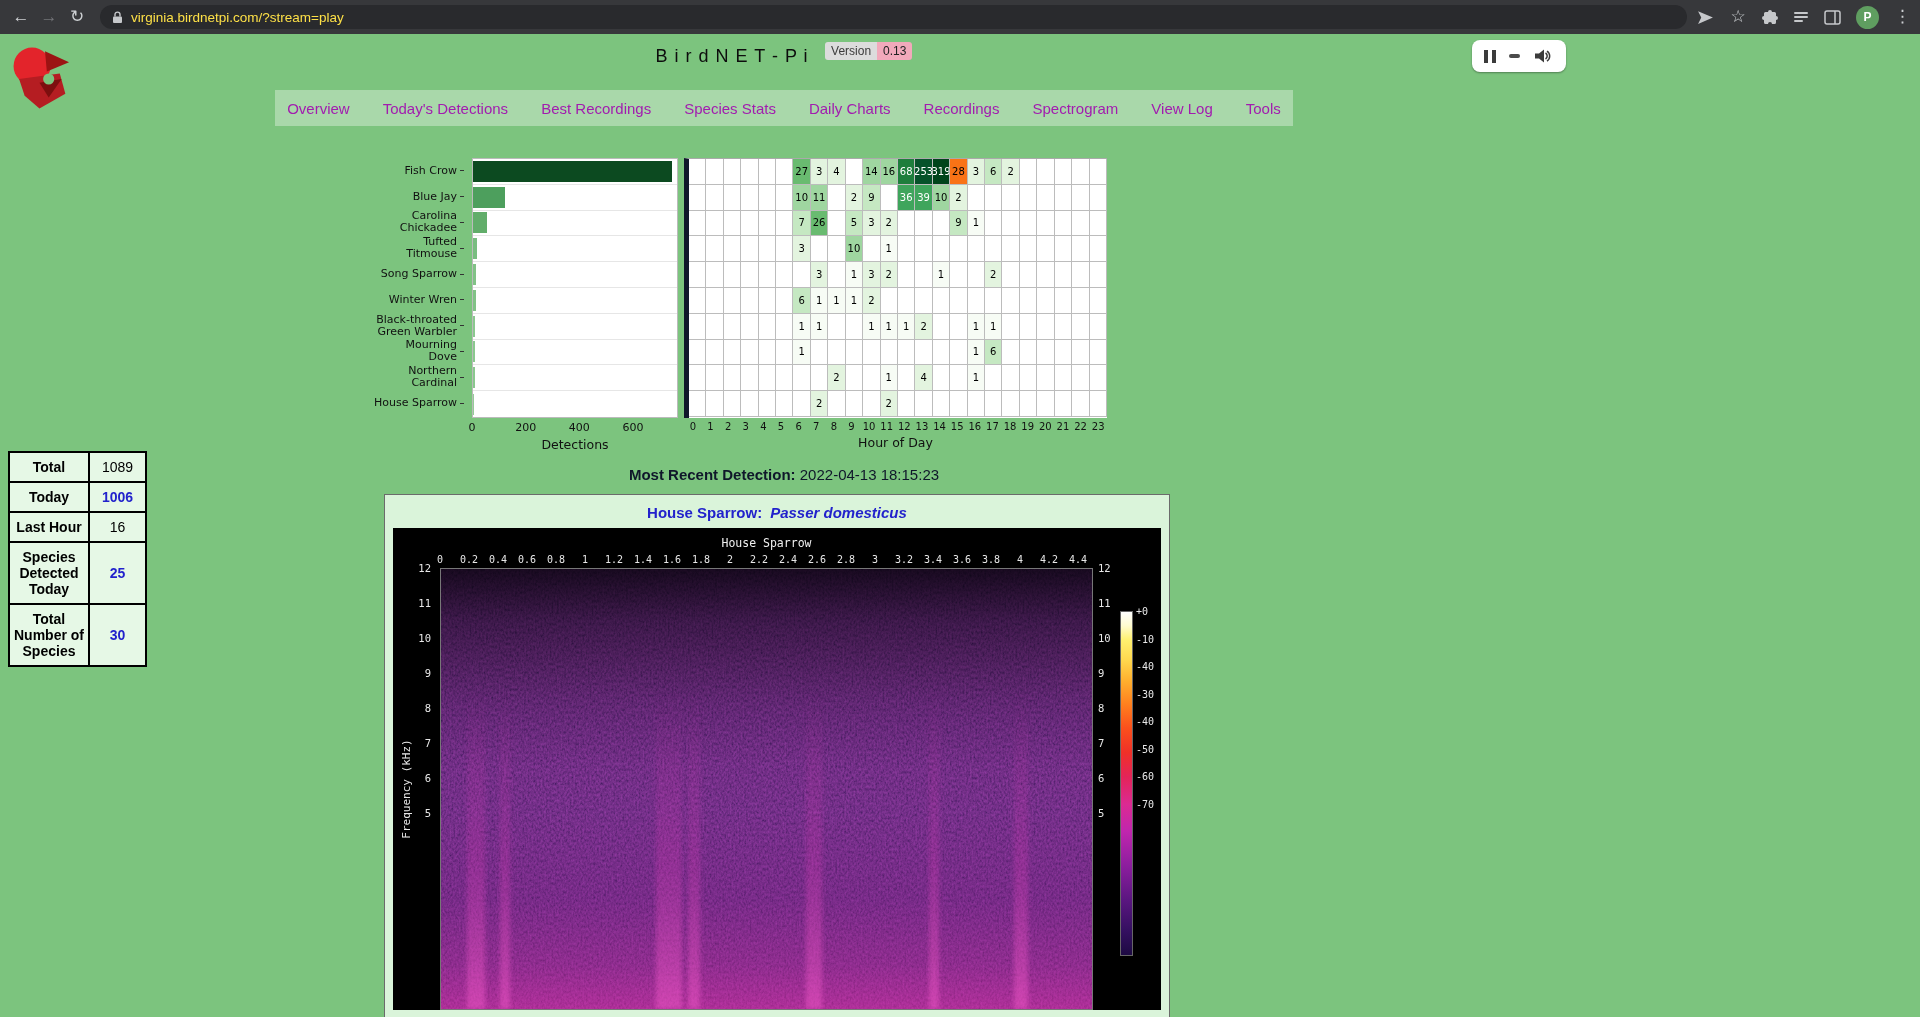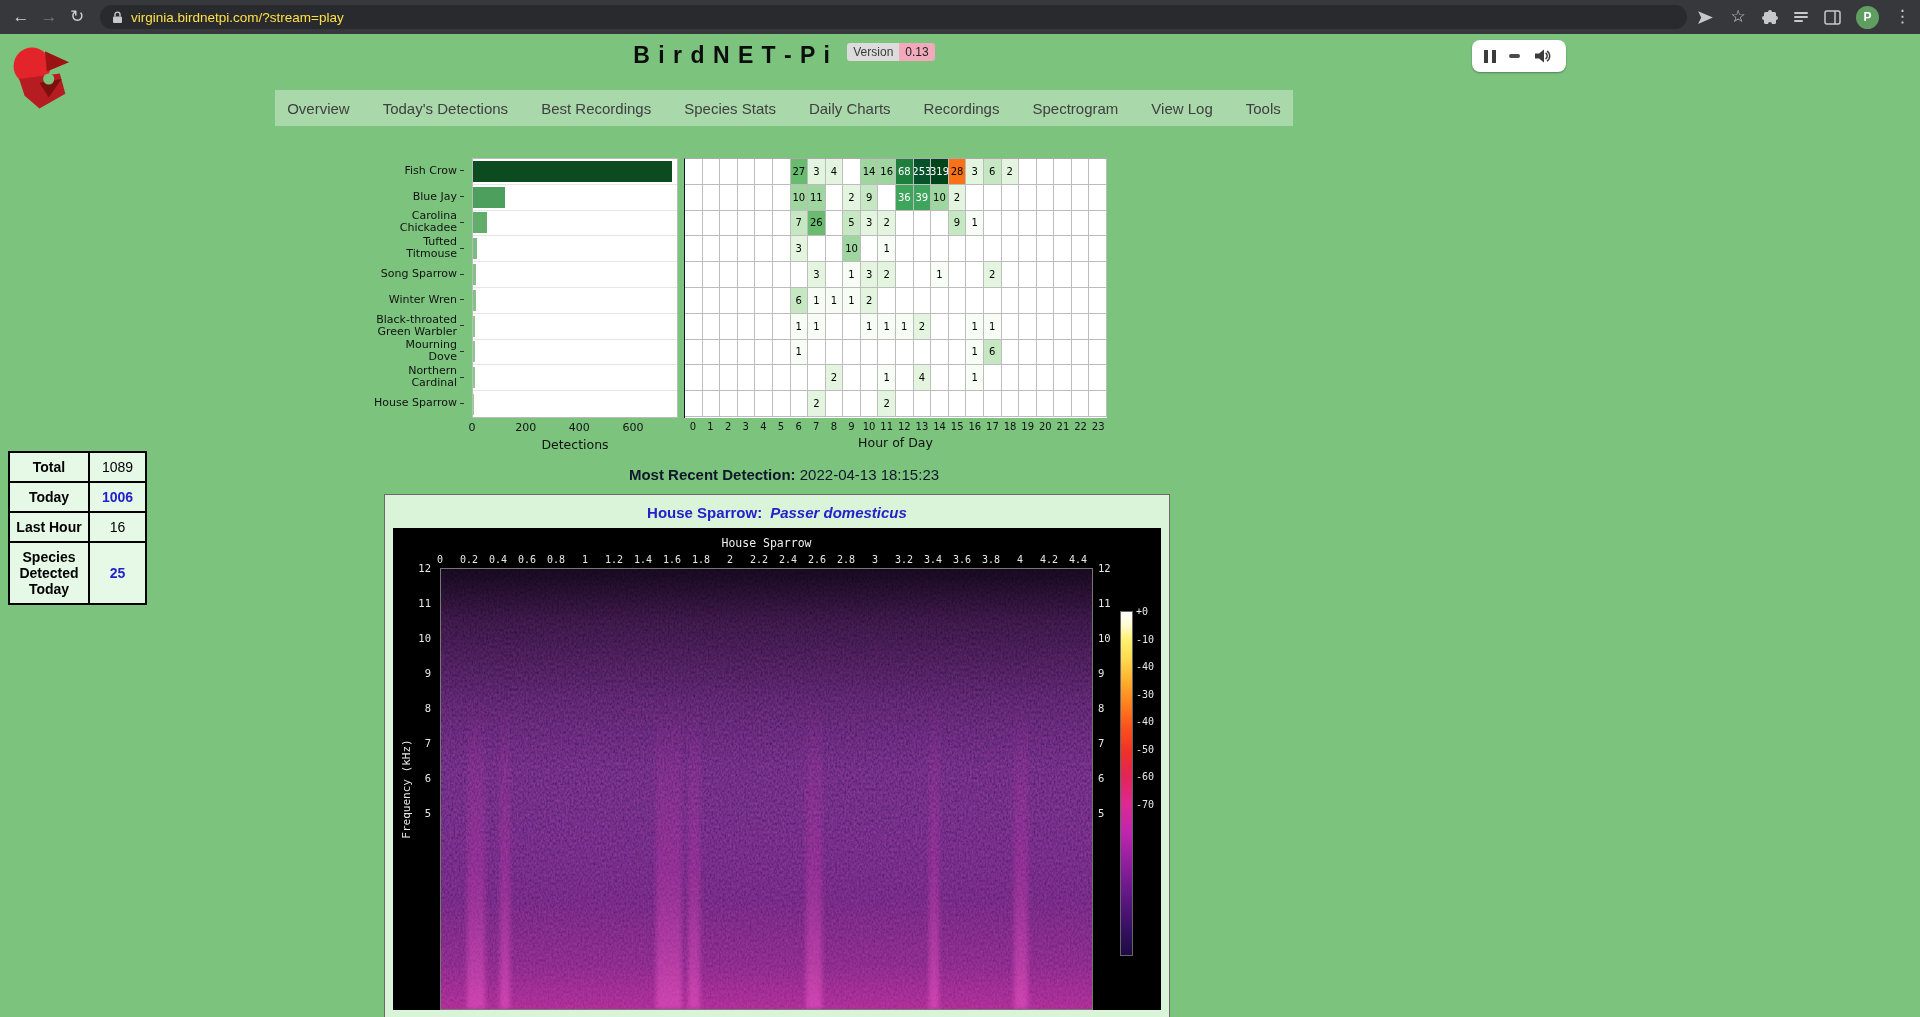--- a/index.html
+++ b/index.html
@@ -21,55 +21,55 @@
             font-size: 12px; font-weight: bold; display: flex; align-items: center; justify-content: center; }
 
   
   .page { position: absolute; top: 34px; left: 0; width: 1920px; height: 983px;
           background: var(--page-bg, #7cc47e); }
   .centered-col { position: absolute; left: 0; width: 1568px; text-align: center; }
 
   .logo { position: absolute; left: 8px; top: 8px; }
 
   .masthead { top: 8px; height: 26px; }
-  .site-title { font-size: 23px; font-weight: bold; letter-spacing: 1px; color: #0d0d0d; }
+  .site-title { font-size: 18px; font-weight: normal; letter-spacing: 1px; color: #0d0d0d; }
   .badge { display: inline-block; margin-left: 12px; vertical-align: 2px; font-size: 12px;
            border-radius: 3px; overflow: hidden; white-space: nowrap; }
   .badge .b-label { background: var(--version-label-bg, #ddd); color: #3c3c3c; padding: 2px 6px; display: inline-block; }
   .badge .b-value { background: var(--version-badge-bg, #f2a9bb); color: #222; padding: 2px 6px; display: inline-block; }
 
   .player { position: absolute; left: 1472px; top: 6px; width: 94px; height: 32px; background: #fff;
             border-radius: 8px; box-shadow: 0 1px 2px rgba(0,0,0,.35);
             display: flex; align-items: center; gap: 13px; padding: 0 12px; }
   .pause { display: flex; gap: 4px; cursor: pointer; }
   .pause i { display: block; width: 4px; height: 13px; background: #3b3b3b; }
   .time-blob { width: 11px; height: 4px; border-radius: 2px; background: #4b4b4b; }
 
   .nav { position: absolute; top: 56px; left: 275px; width: 1018px; height: 36px;
          background: var(--nav-bg, #a9d8aa); display: flex; align-items: center;
          justify-content: center; gap: 33px; }
-  .nav-item { font-size: 15px; color: #404040; cursor: pointer; white-space: nowrap; }
+  .nav-item { font-size: 15px; color: #a21caf; cursor: pointer; white-space: nowrap; }
 
   .top10 { top: 98px; font-size: 15.5px; font-weight: bold; color: #000; }
 
   
   .figure { position: absolute; left: 374px; top: 124px; width: 733px;
             font-family: "DejaVu Sans", sans-serif; }
   .fig-row { display: flex; }
   .labels { width: 98px; padding-right: 8px; display: flex; flex-direction: column; }
   .sp-label { height: 25.8px; display: flex; align-items: center; justify-content: flex-end;
               text-align: right; font-size: 11px; line-height: 12px; color: #111; }
   .sp-label::after { content: ""; display: inline-block; width: 4px; height: 1px; background: #333;
                      margin-left: 3px; flex: 0 0 auto; }
   .bar-plot { width: 206px; background: #fff; border: 1px solid #bbb; }
   .bar-row { height: 25.8px; border-bottom: 1px solid #e6e6e6; display: flex; align-items: center; }
   .bar-row:last-child { border-bottom: none; }
   .bar { height: 21px; }
   .heat-gap { width: 6px; }
-  .heat-plot { width: 423px; background: #fff; border-top: 1px solid #aaa; border-left: 1px solid #0f172a;
+  .heat-plot { width: 423px; background: #fff; border-top: 1px solid #aaa; border-left: 5px solid #0f172a;
                display: grid; grid-template-columns: repeat(24, 1fr); grid-auto-rows: 25.8px; }
   .heat-cell { border-right: 1px solid #bcbcbc; border-bottom: 1px solid #bcbcbc;
                display: flex; align-items: center; justify-content: center;
                font-size: 10px; color: #000; overflow: hidden; }
   .axis-area { position: relative; height: 40px; }
   .bar-ticks { position: absolute; left: 98px; top: 3px; width: 206px; height: 13px; }
   .btick { position: absolute; transform: translateX(-50%); font-size: 11px; color: #111; }
   .bar-xlabel { position: absolute; left: 98px; top: 19px; width: 206px; text-align: center;
                 font-size: 12.5px; color: #111; }
   .hour-ticks { position: absolute; left: 310px; top: 3px; width: 423px; display: flex; }
@@ -551,20 +551,24 @@
           <td class="st-value link">1006</td>
         </tr>
         <tr>
           <td class="st-label">Last Hour</td>
           <td class="st-value">16</td>
         </tr>
         <tr>
           <td class="st-label">Species Detected Today</td>
           <td class="st-value link">25</td>
         </tr>
+        <tr>
+          <td class="st-label">Total Number of Species</td>
+          <td class="st-value link">30</td>
+        </tr>
       </tbody>
   </table>
 
   <div class="centered-col recent">
     <b>Most Recent Detection:</b>
     <span>2022-04-13 18:15:23</span>
   </div>
 
   <div class="panel">
     <div class="det-line1">

